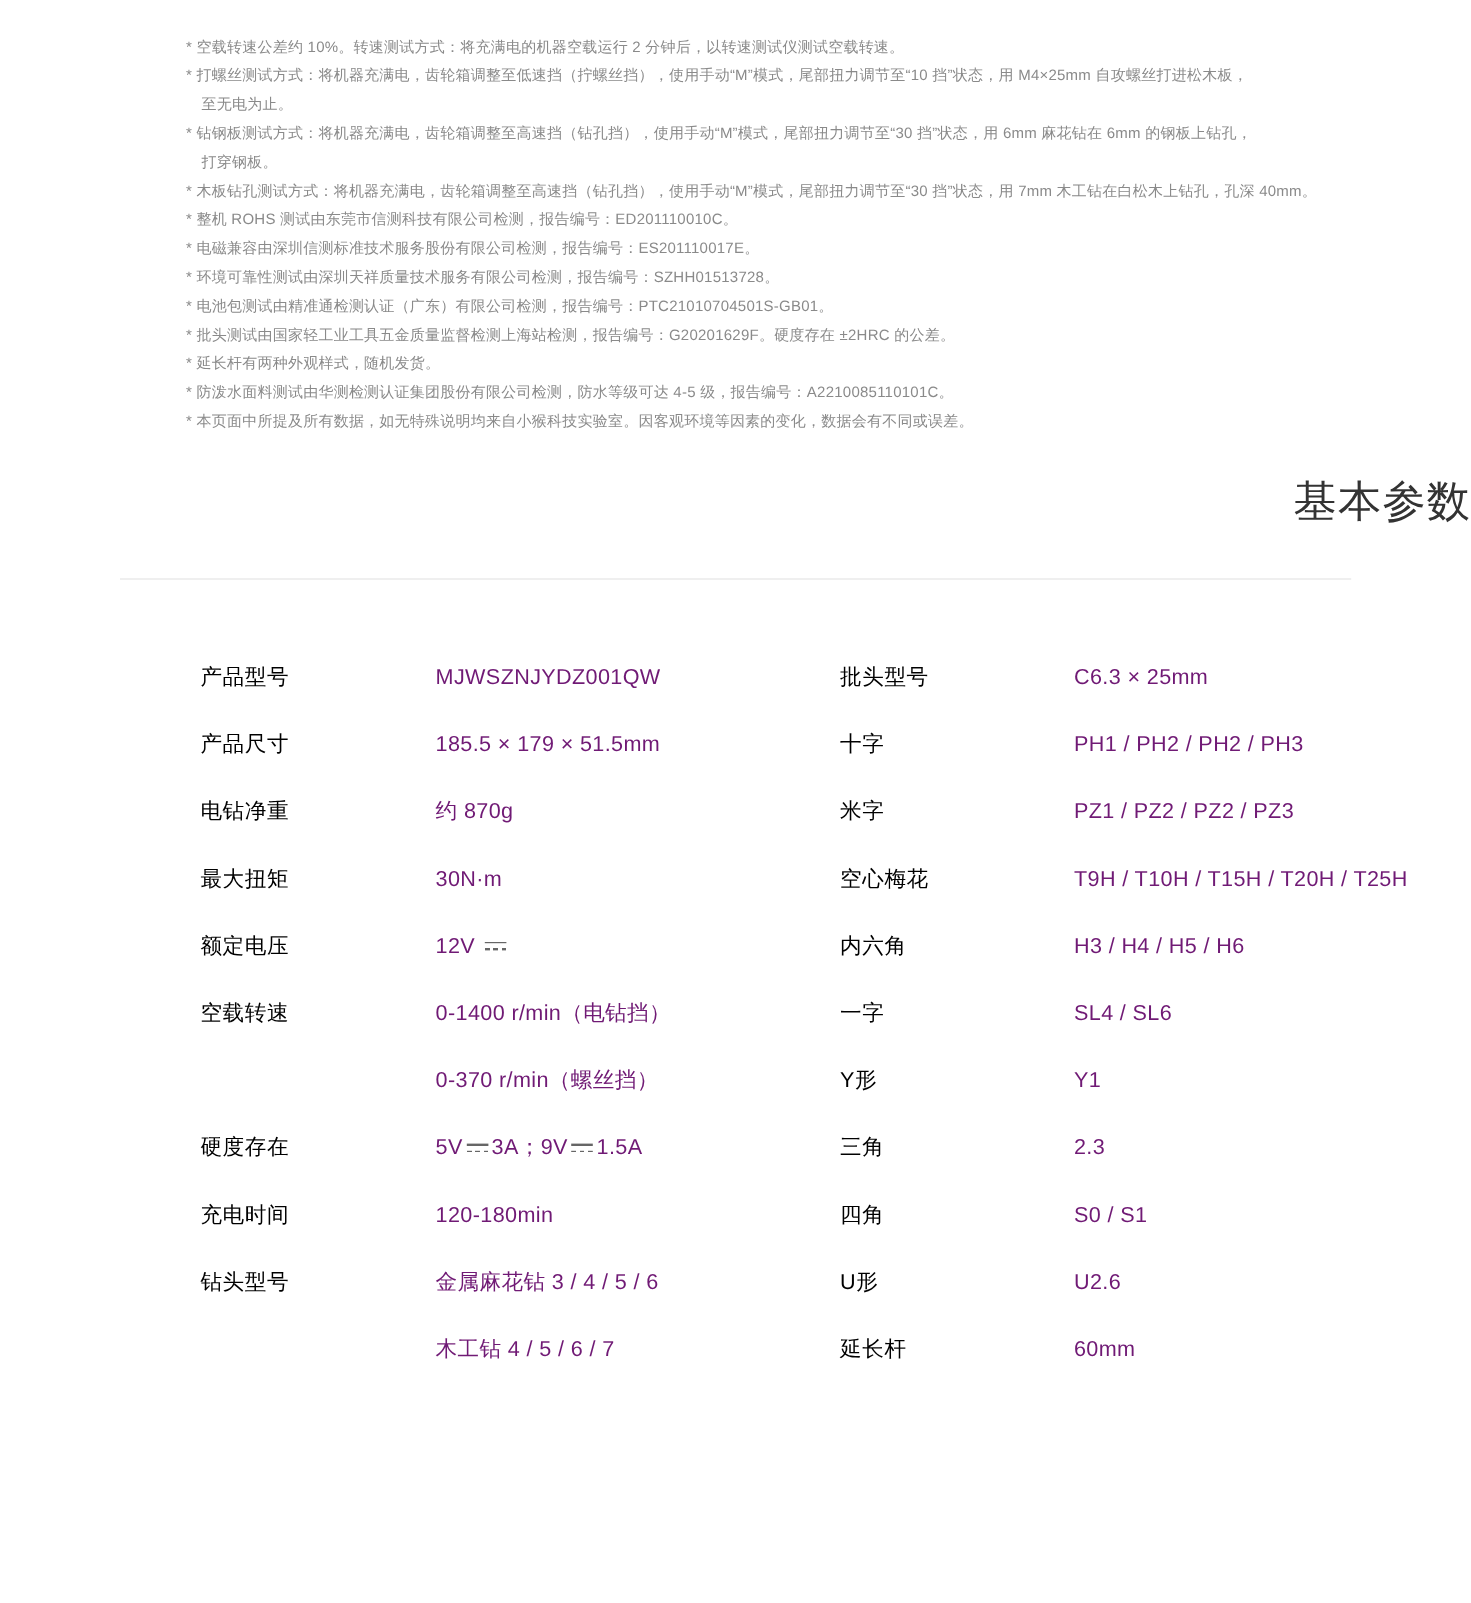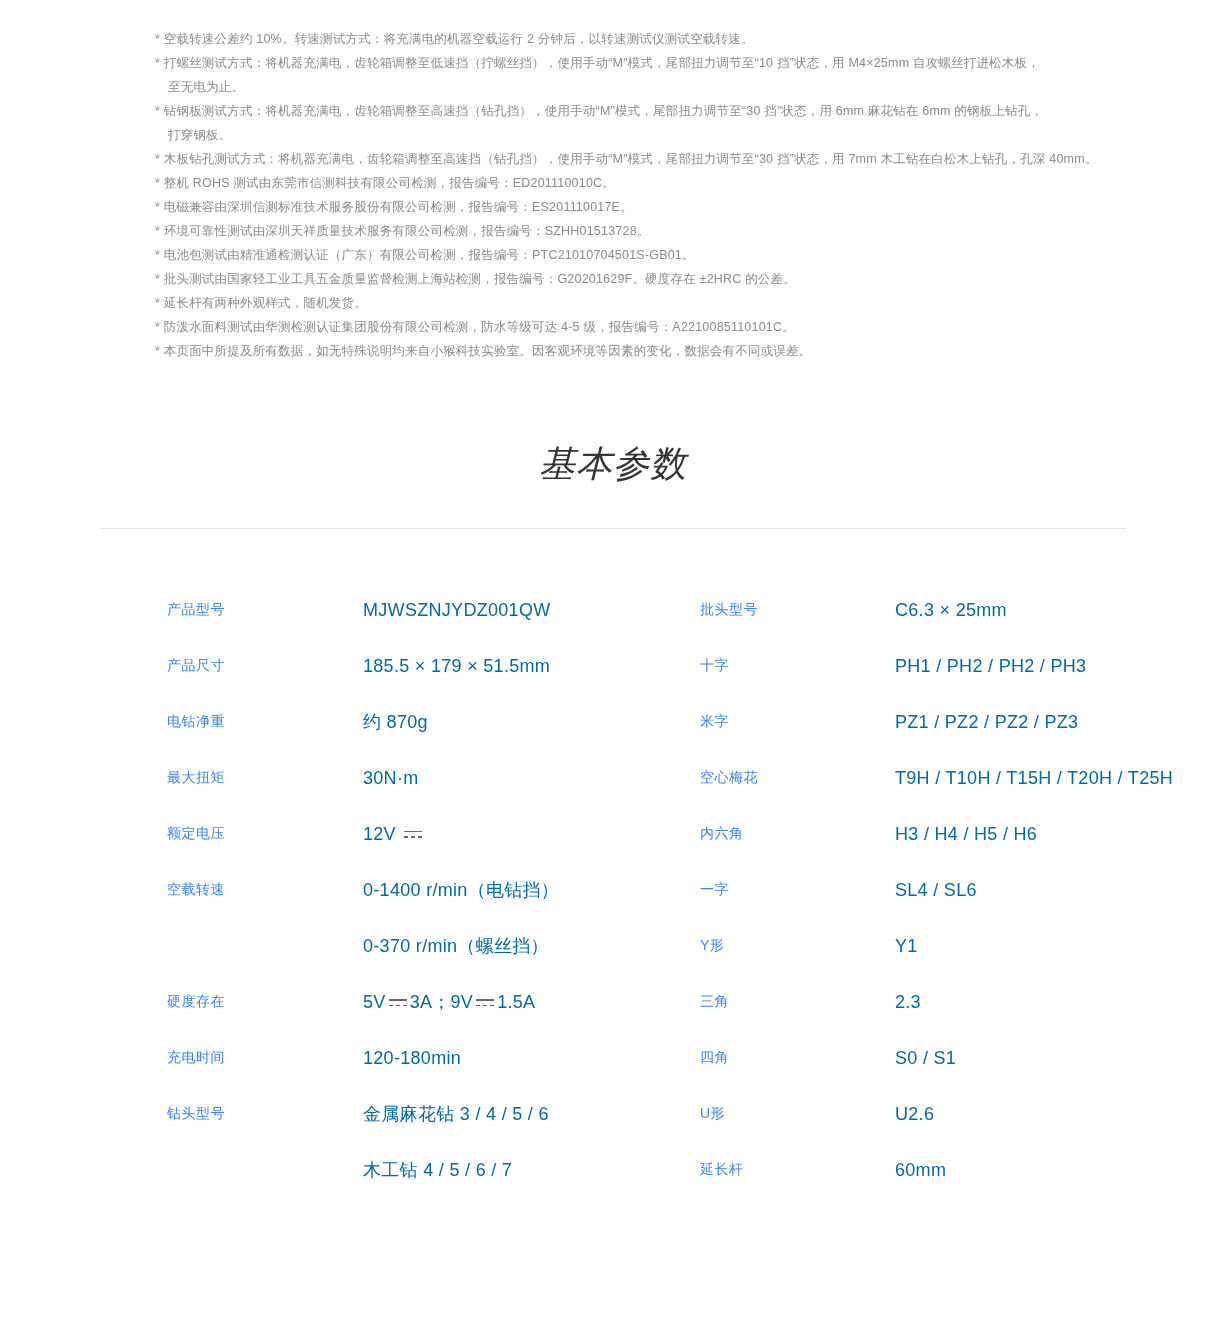--- a/index.html
+++ b/index.html
@@ -9,35 +9,35 @@
     font-family:"Liberation Sans","DejaVu Sans",sans-serif;
     overflow:hidden;
   }
   .notes { padding:27px 60px 0 155px; }
   .note {
     font-size:12.5px; line-height:24px; color:#8a8a8a;
     white-space:nowrap; letter-spacing:0.2px;
   }
   .note.cont { padding-left:13px; }
   .section-title {
-    margin-top:80px; text-align:center;
+    margin-top:34px; text-align:right;
     font-size:36px; line-height:42px; font-weight:400;
-    color:#333333; letter-spacing:1px;font-style:italic;
+    color:#333333; letter-spacing:1px;
   }
   .divider { width:1026px; height:1px; background:#e4e4e4; margin:43px auto 0; }
   .spec-table { display:flex; margin-top:53px; padding-left:167px; }
   .spec-col { display:block; }
   .spec-col.left { width:533px; flex-shrink:0; }
   .spec-row { display:flex; align-items:center; height:56px; }
   .spec-label {
     width:196px; flex-shrink:0;
-    font-size:14px; color:#3b82f6; letter-spacing:0.5px;
+    font-size:18px; color:#000000; letter-spacing:0.5px;
   }
   .spec-col.right .spec-label { width:195px; }
-  .spec-value { font-size:18px; color:#0369a1; white-space:nowrap; letter-spacing:0.3px; }
+  .spec-value { font-size:18px; color:#701a75; white-space:nowrap; letter-spacing:0.3px; }
   .dc-symbol {
     display:inline-block; position:relative;
     width:18px; height:13px; margin:0 3px; vertical-align:-1px;
   }
   .dc-symbol::before {
     content:""; position:absolute; left:0; right:0; top:3px; height:1.7px; background:#666666;
   }
   .dc-symbol::after {
     content:""; position:absolute; left:0; right:0; top:8.5px; height:1.7px;
     background:repeating-linear-gradient(90deg,#666666 0 4px,transparent 4px 7px);

